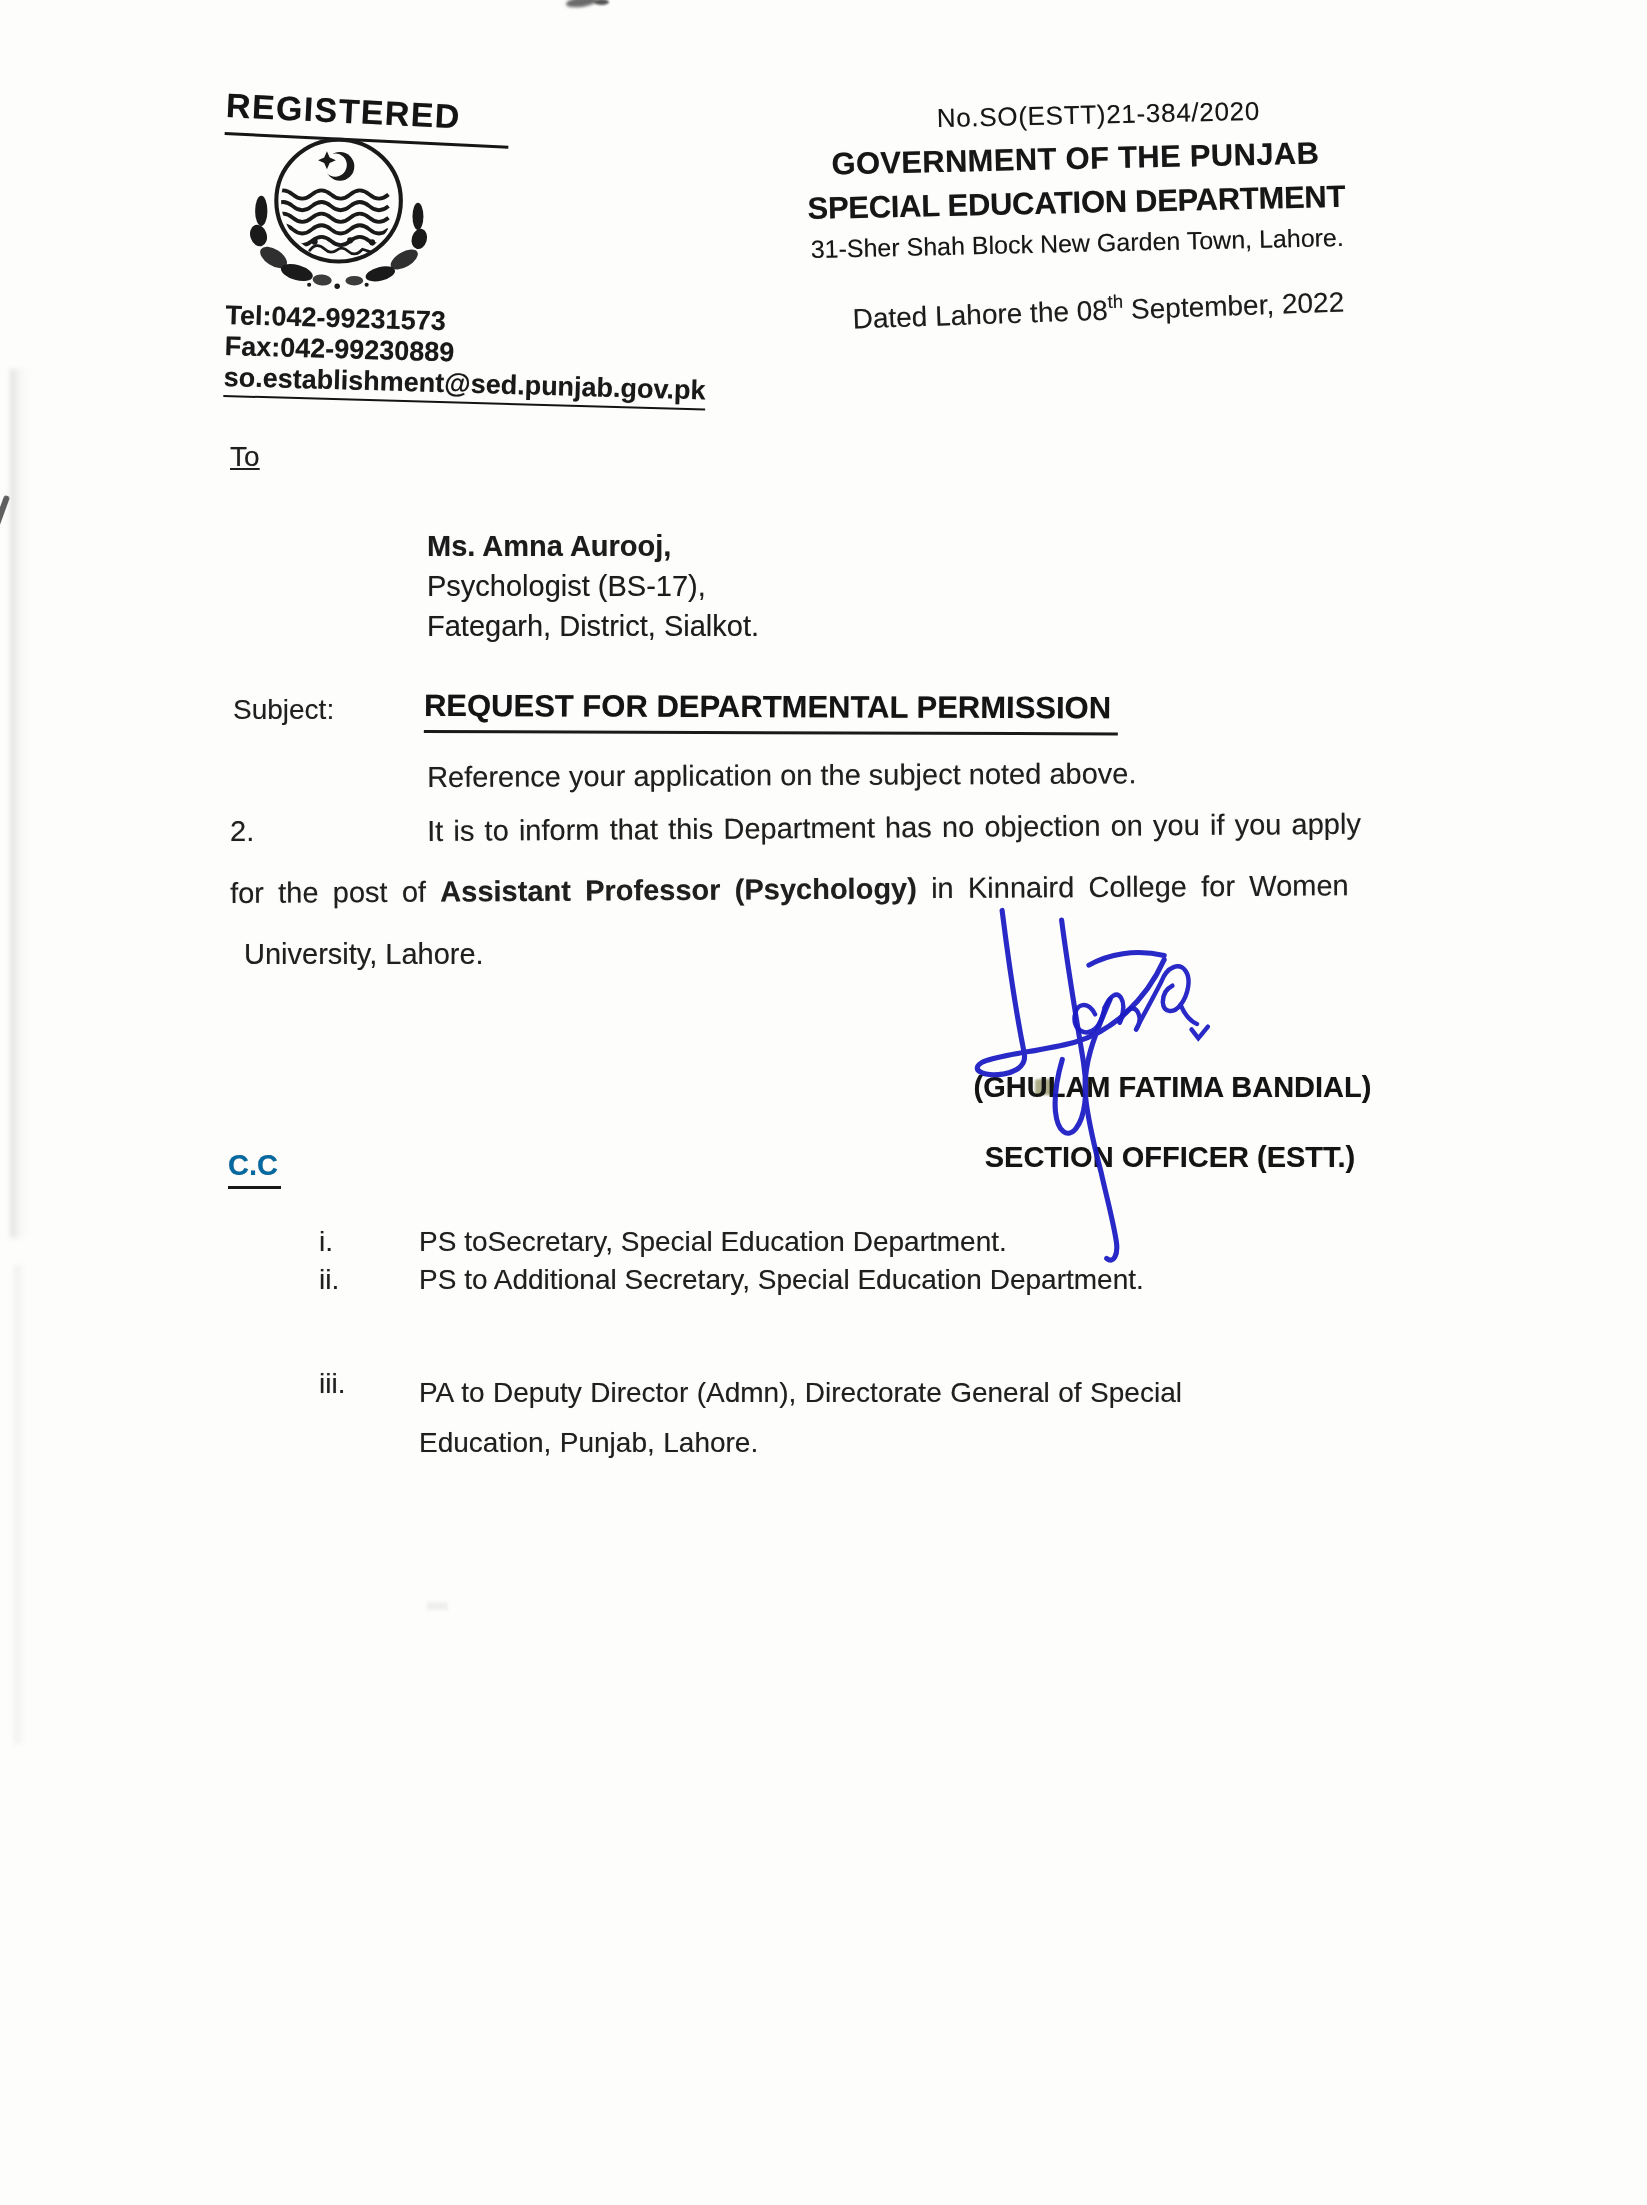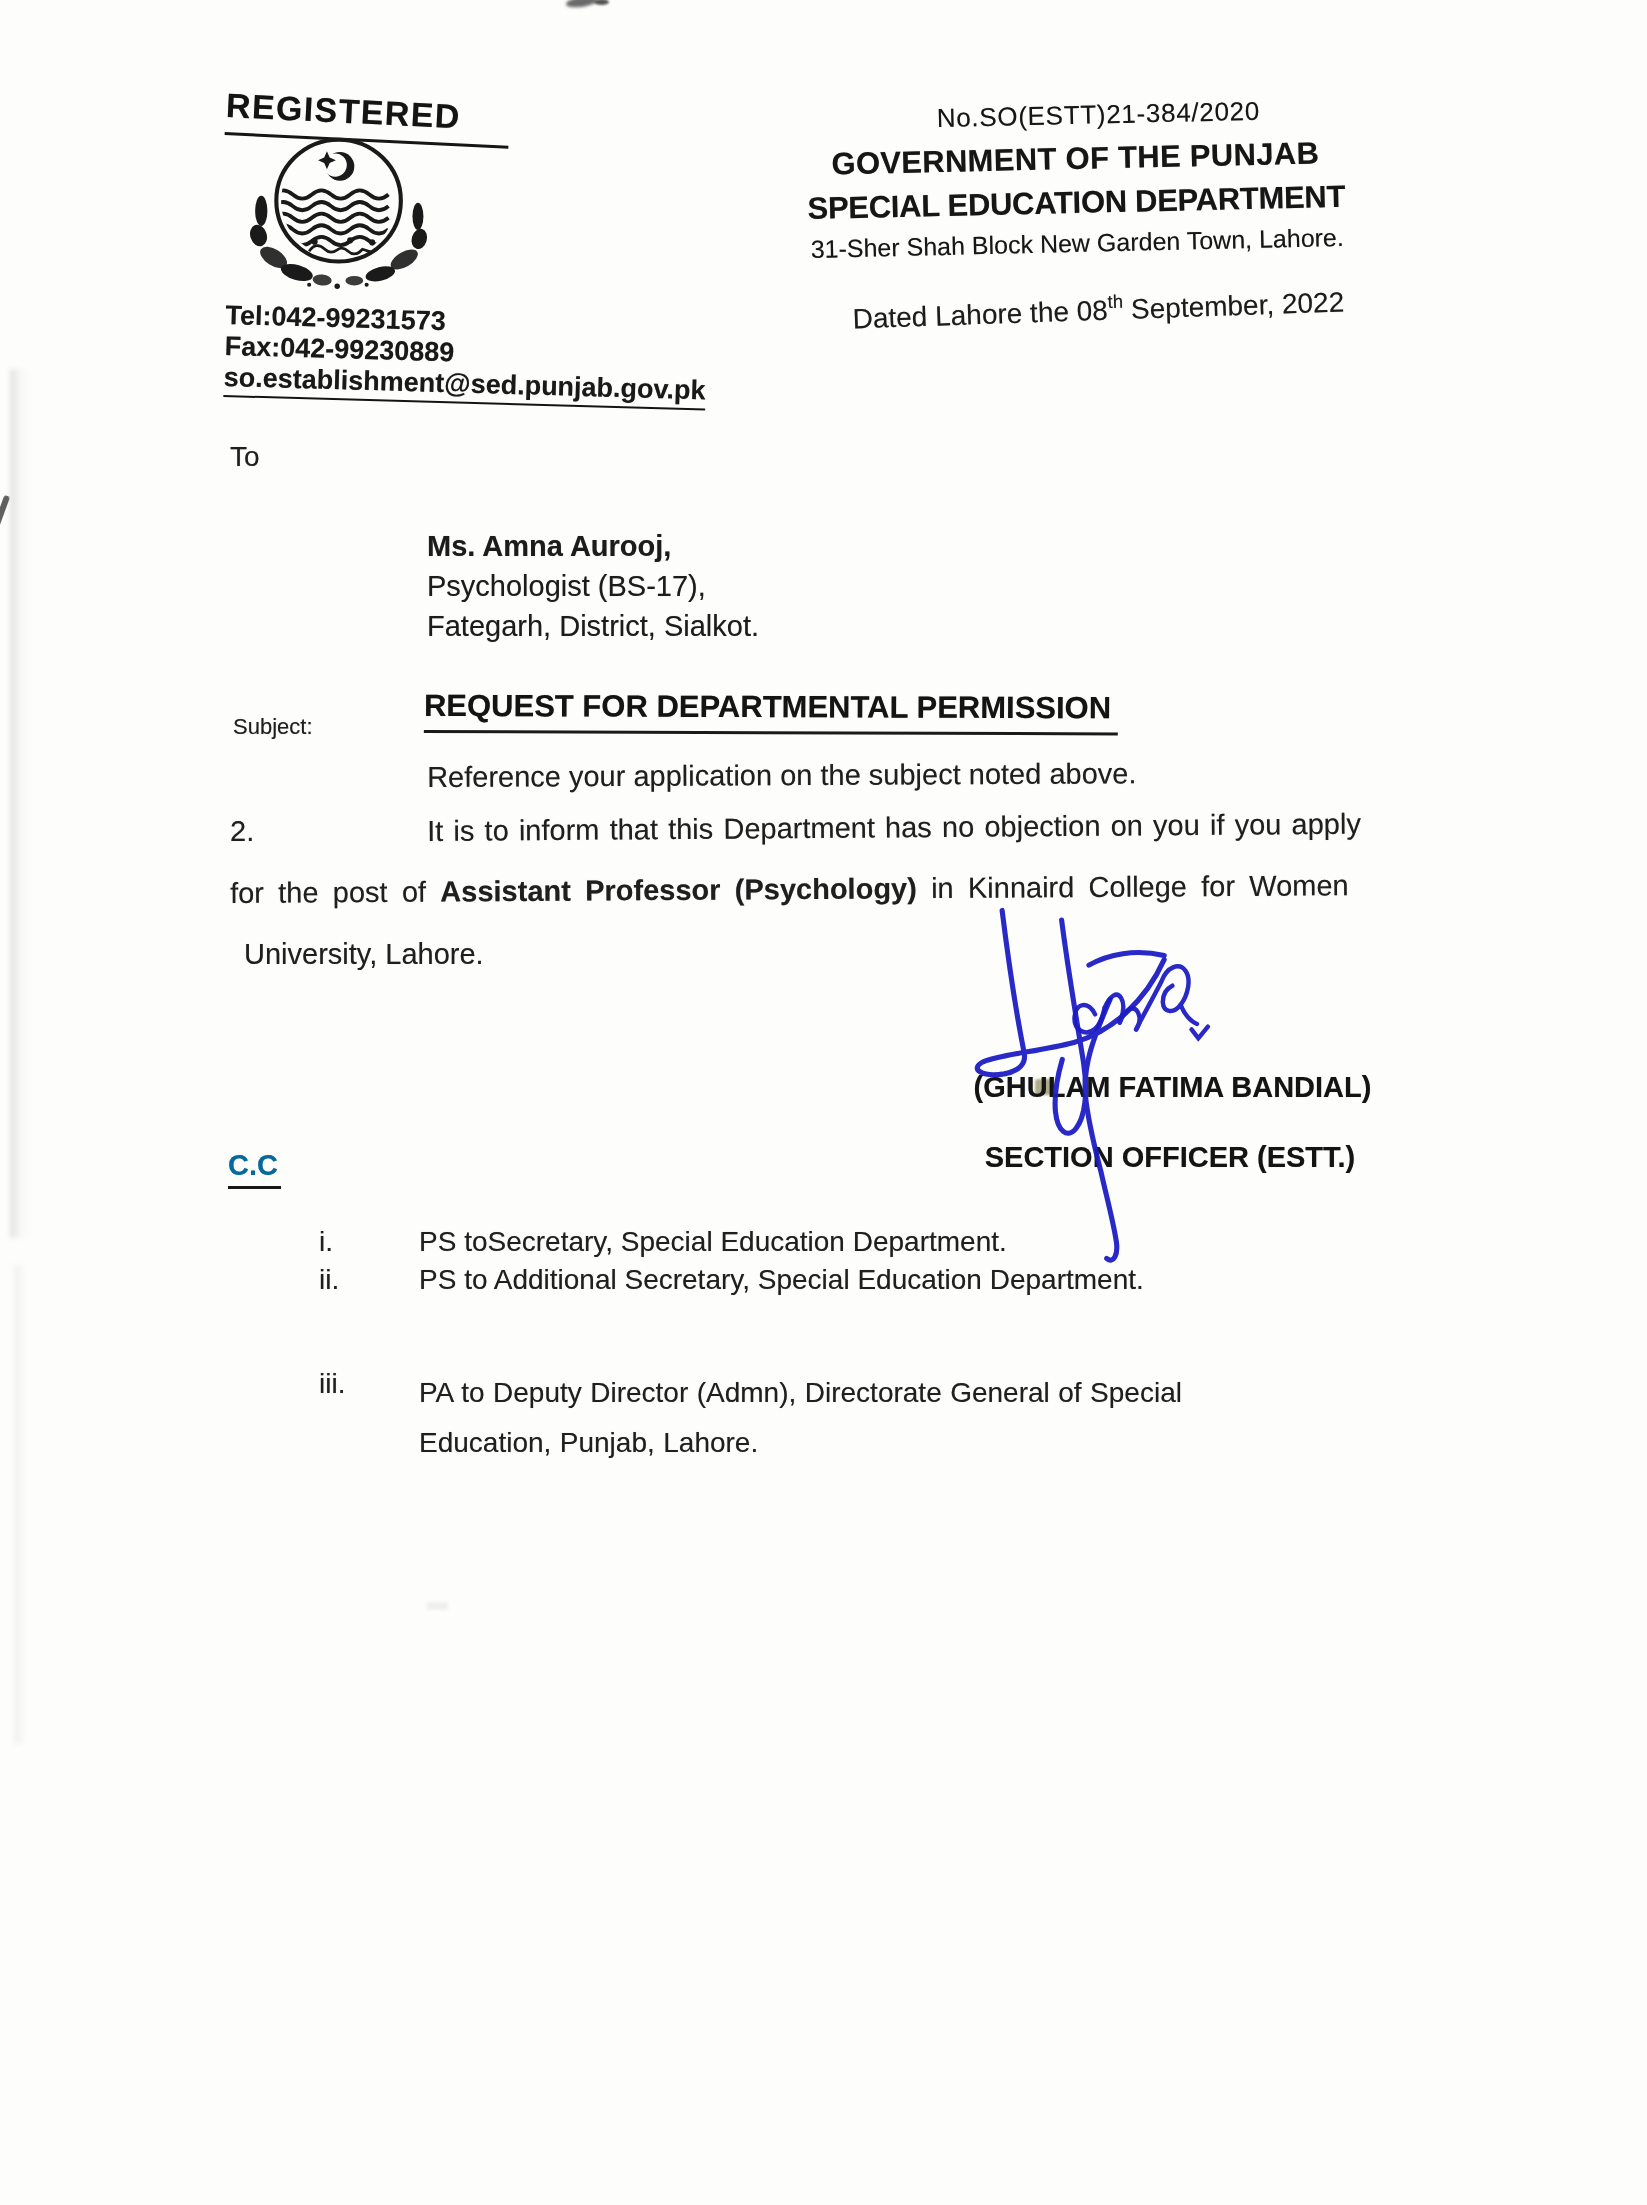--- a/index.html
+++ b/index.html
@@ -43,24 +43,24 @@
   .letterhead{left:766px;top:100px;width:616px;text-align:center;color:#161616;
     transform:rotate(-1.3deg);transform-origin:center top;}
   .lh-ref{font-size:26px;letter-spacing:0.7px;margin-left:48px;}
   .lh-gov{font-size:31px;font-weight:bold;margin-top:9.6px;letter-spacing:0.3px;}
   .lh-dep{font-size:31px;font-weight:bold;margin-top:8.2px;letter-spacing:-0.3px;}
   .lh-addr{font-size:25px;margin-top:8.2px;}
   .dateline{left:852px;top:300px;font-size:28px;color:#1c1c1c;
     transform:rotate(-2deg);transform-origin:left top;}
   .dateline sup{font-size:18.5px;vertical-align:11.6px;}
 
-  .to-label{left:230px;top:441px;font-size:28px;}
+  .to-label{left:230px;top:441px;font-size:28px;text-decoration:underline;}
   .recipient{left:427px;top:506px;font-size:29px;line-height:40px;color:#1c1c1c;margin-top:20px;}
 
-  .subject-label{left:233px;top:714px;font-size:22px;}
+  .subject-label{left:233px;top:694px;font-size:28px;}
   .subject-text{left:424px;top:688px;font-size:31px;color:#141414;
     border-bottom:3.4px solid #1a1a1a;padding:0 6.8px 5.5px 0;
     transform:rotate(.2deg);transform-origin:left top;}
 
   .para1{left:427px;top:761px;font-size:29px;transform:rotate(-.3deg);transform-origin:left top;}
   .para2-num{left:230px;top:815px;font-size:29px;}
   .para2-l1{left:427px;top:815px;font-size:29px;word-spacing:2.1px;
     transform:rotate(-.45deg);transform-origin:left top;}
   .para2-l2{left:230px;top:877px;font-size:29px;word-spacing:6.2px;
     transform:rotate(-.4deg);transform-origin:left top;}

